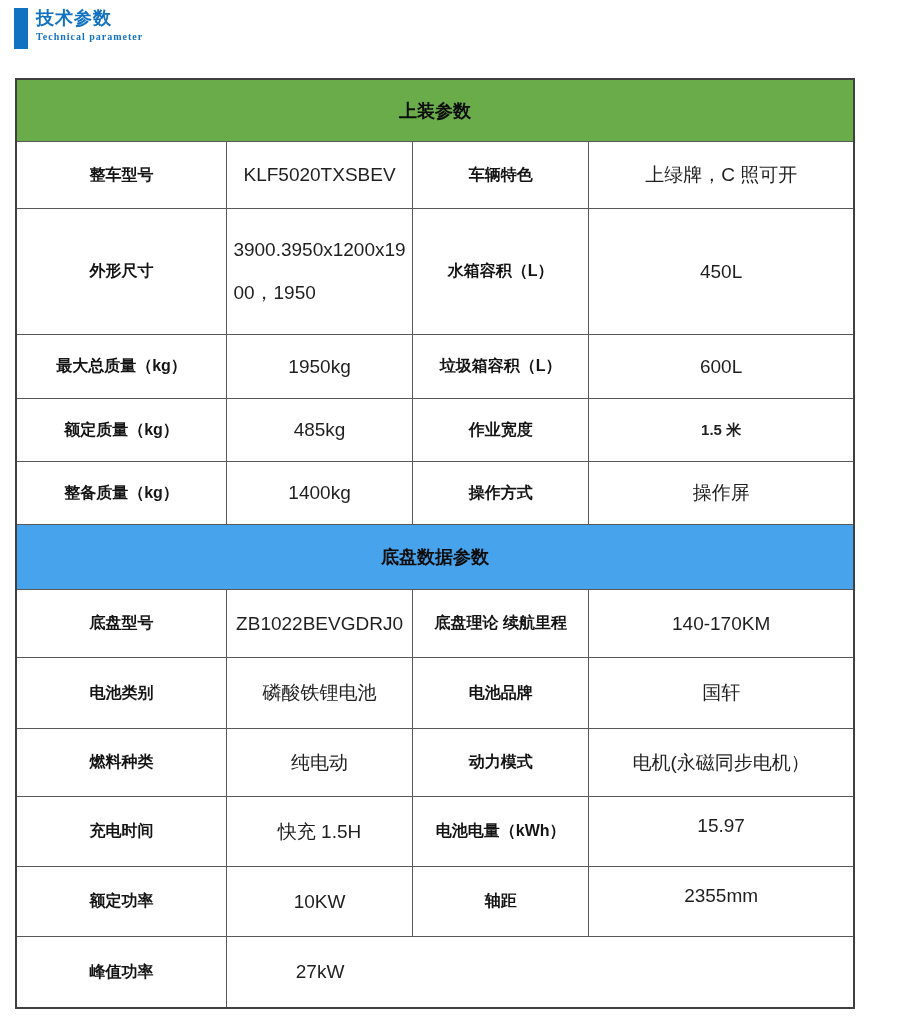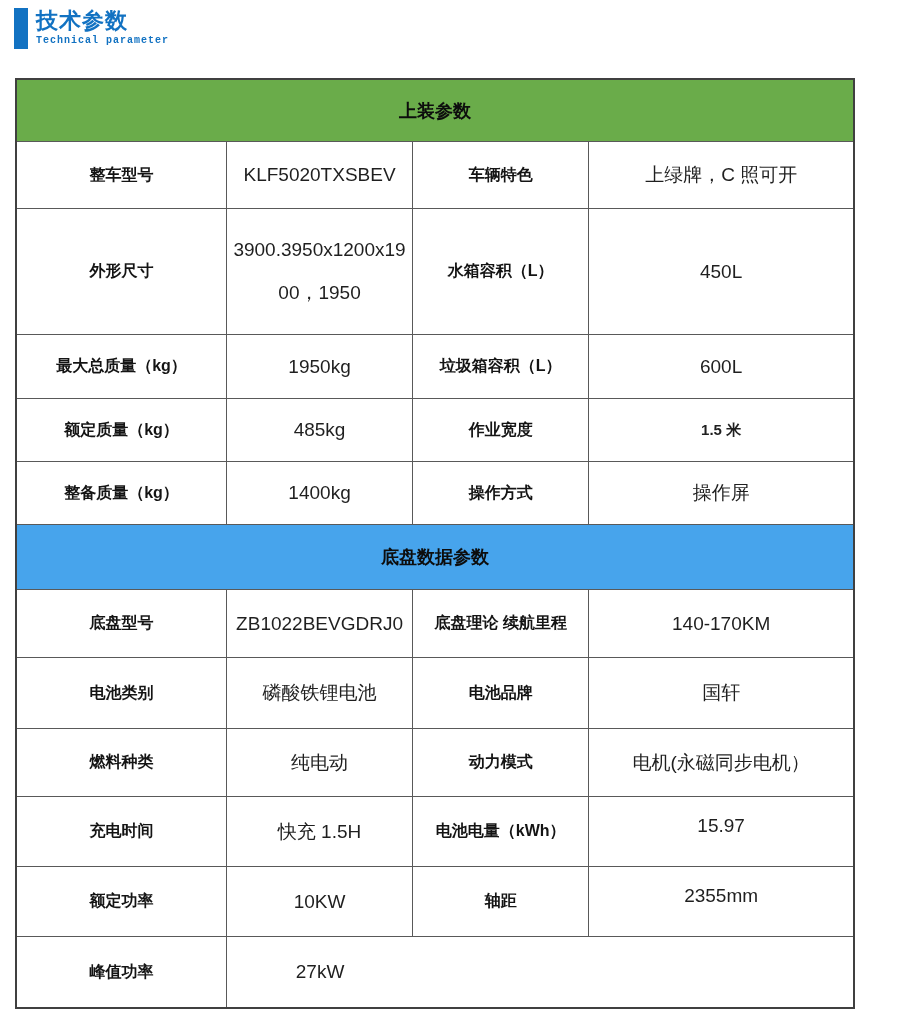--- a/index.html
+++ b/index.html
@@ -25,26 +25,26 @@
     position: absolute; top: 8px; left: 14px;
     display: flex; align-items: stretch;
   }
   .accent-bar {
     width: 14px; height: 41px;
     background: var(--accent);
     margin-right: 8px; flex: 0 0 auto;
   }
   .title-block { padding-top: 1px; }
   .page-title {
-    font-size: 22px; font-weight: 700; line-height: 1.1;
+    font-size: 18px; font-weight: 700; line-height: 1.1;
     color: var(--accent);
     letter-spacing: 1px;
   }
   .page-subtitle {
-    font-family: Liberation Mono, monospace;
+    font-family: Liberation Serif, serif;
     font-size: 10px; font-weight: 700;
     color: var(--accent);
     letter-spacing: 1px;
     margin-top: 2px;
   }
 
   
   .spec-table {
     position: absolute; left: 15px; top: 78px; width: 840px;
     border: 2px solid var(--outer-border);
@@ -61,21 +61,20 @@
   .row {
     display: grid;
     grid-template-columns: 211fr 187fr 177fr 265fr;
     border-bottom: 1px solid var(--border);
   }
   .row:last-child { border-bottom: none; }
 
   .cell {
     border-right: 1px solid var(--border);
     display: flex; align-items: center; justify-content: center;
-    text-align: center;
     padding: 2px 6px;
     overflow: hidden;
   }
   .cell:last-child { border-right: none; }
 
   .cell.label {
     font-weight: 700;
     font-size: 16px;
     color: #141414;
   }

